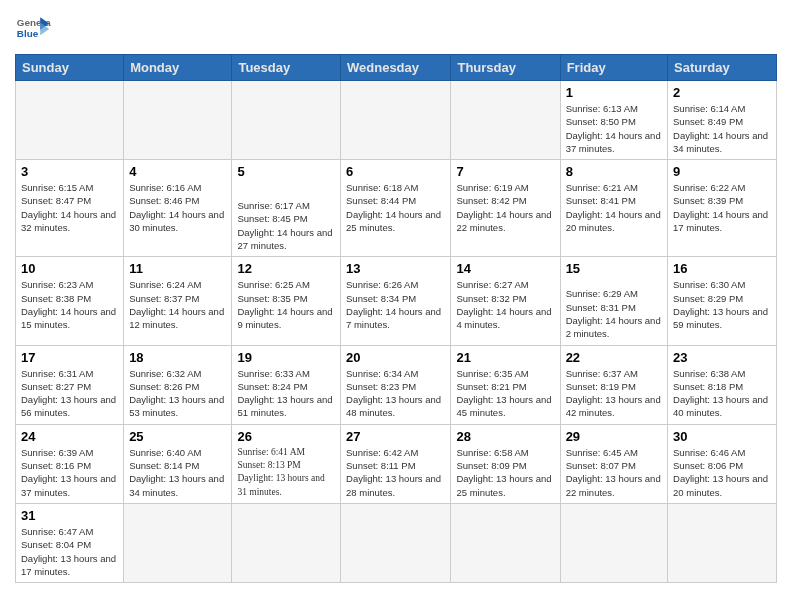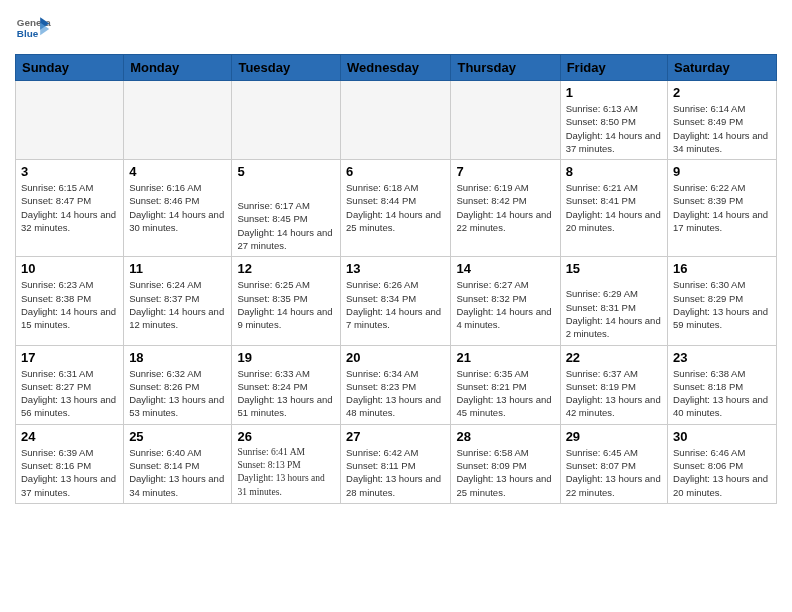--- a/index.html
+++ b/index.html
@@ -42,21 +42,21 @@
       font-size: 16px;
       color: #555;
     }
     .calendar {
       width: 100%;
       border-collapse: collapse;
       border: 1px solid #ccc;
     }
     .calendar th {
       background-color: #2a6db5;
-      color: #000000;
+      color: #e5e5e5;
       text-align: left;
       padding: 5px 6px;
       font-size: 13px;
       font-weight: bold;
       border: 1px solid #1e5a9a;
     }
     .calendar td {
       vertical-align: top;
       border: 1px solid #ccc;
       padding: 4px 5px;
@@ -304,15 +304,29 @@
 Sunset: 8:07 PM
 Daylight: 13 hours and 22 minutes.</div>
           </td>
           <td>
             <span class="day-number">30</span>
             <div class="day-info" style="white-space: pre-line;">Sunrise: 6:46 AM
 Sunset: 8:06 PM
 Daylight: 13 hours and 20 minutes.</div>
           </td>
         </tr>
+        <tr>
+          <td class="last-row">
+            <span class="day-number">31</span>
+            <div class="day-info" style="white-space: pre-line;">Sunrise: 6:47 AM
+Sunset: 8:04 PM
+Daylight: 13 hours and 17 minutes.</div>
+          </td>
+          <td class="last-row empty"></td>
+          <td class="last-row empty"></td>
+          <td class="last-row empty"></td>
+          <td class="last-row empty"></td>
+          <td class="last-row empty"></td>
+          <td class="last-row empty"></td>
+        </tr>
       </tbody>
   </table>
 </div>
 
 </body></html>

